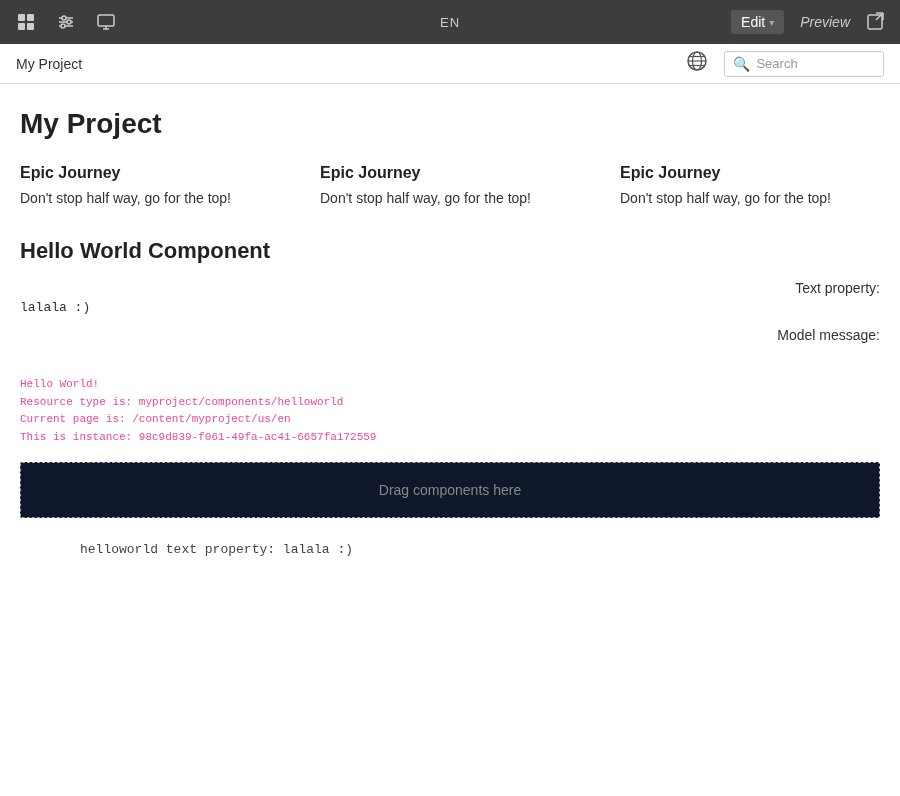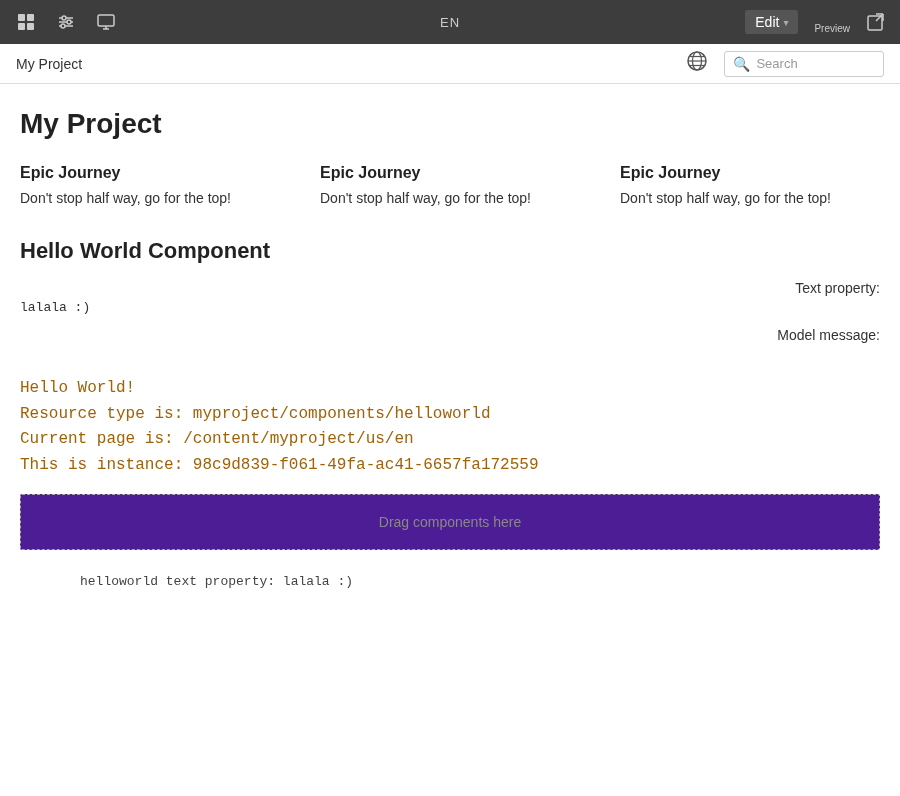--- a/index.html
+++ b/index.html
@@ -21,21 +21,21 @@
       flex: 1;
     }
     .top-nav-center {
       display: flex;
       align-items: center;
       justify-content: center;
       flex: 1;
     }
     .top-nav-right {
       display: flex;
-      align-items: flex-end;
+      align-items: center;
       gap: 16px;
       flex: 1;
       justify-content: flex-end;
     }
     .nav-icon {
       color: #ccc;
       cursor: pointer;
       display: flex;
       align-items: center;
       justify-content: center;
@@ -61,21 +61,22 @@
     }
     .nav-edit-btn .chevron {
       font-size: 10px;
       color: #aaa;
     }
     .nav-preview-btn {
       color: #ccc;
       background: none;
       border: none;
       cursor: pointer;
-      font-size: 10px;
+      font-size: 14px;
+      font-style: italic;
     }
     .nav-icon-btn {
       color: #ccc;
       background: none;
       border: none;
       cursor: pointer;
       font-size: 18px;
       display: flex;
       align-items: center;
     }
@@ -174,31 +175,31 @@
       margin-bottom: 12px;
     }
     .model-message-label {
       font-size: 14px;
       color: #333;
       margin-bottom: 4px;
       text-align: right;
     }
     .monospace-block {
       font-family: "Courier New", Courier, monospace;
-      font-size: 16px;
-      color: #a16207;
+      font-size: 11px;
+      color: #ec4899;
       line-height: 1.6;
       margin-bottom: 16px;
       margin-top: 33px;
     }
 
     
     .drag-area {
       border: 1px dashed #aaa;
-      background: #4c1d95;
+      background: #0f172a;
       display: flex;
       align-items: center;
       justify-content: center;
       height: 56px;
       border-radius: 2px;
       color: #888;
       font-size: 14px;
       margin-bottom: 24px;
     }
 

